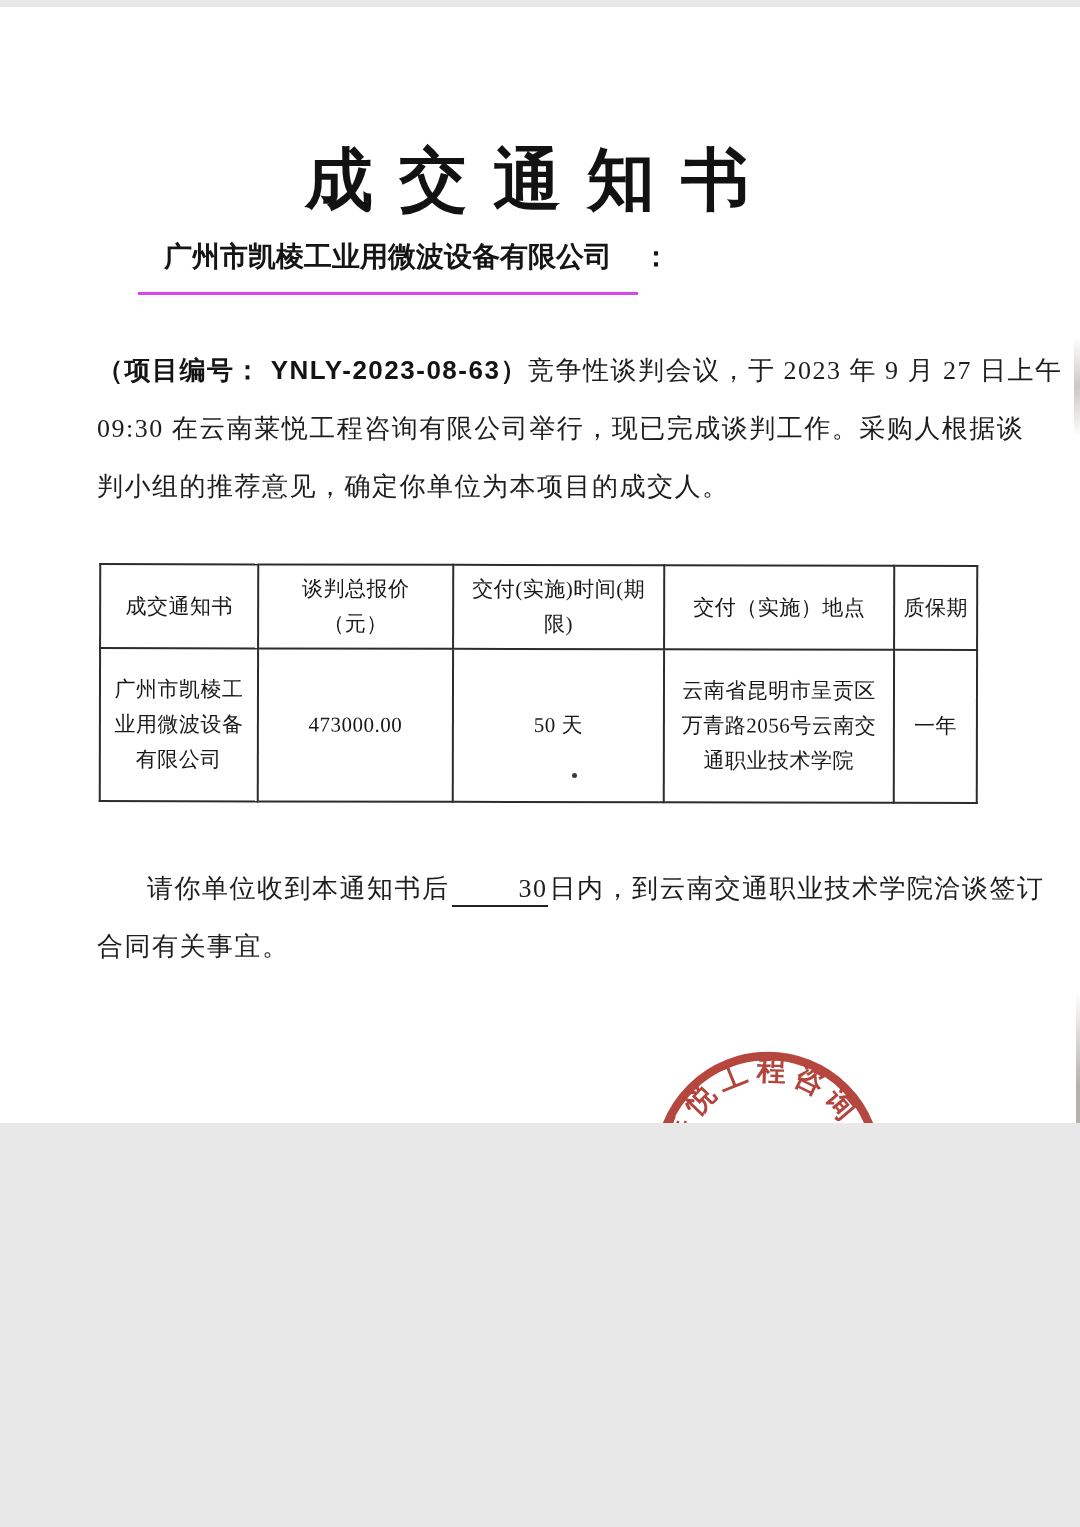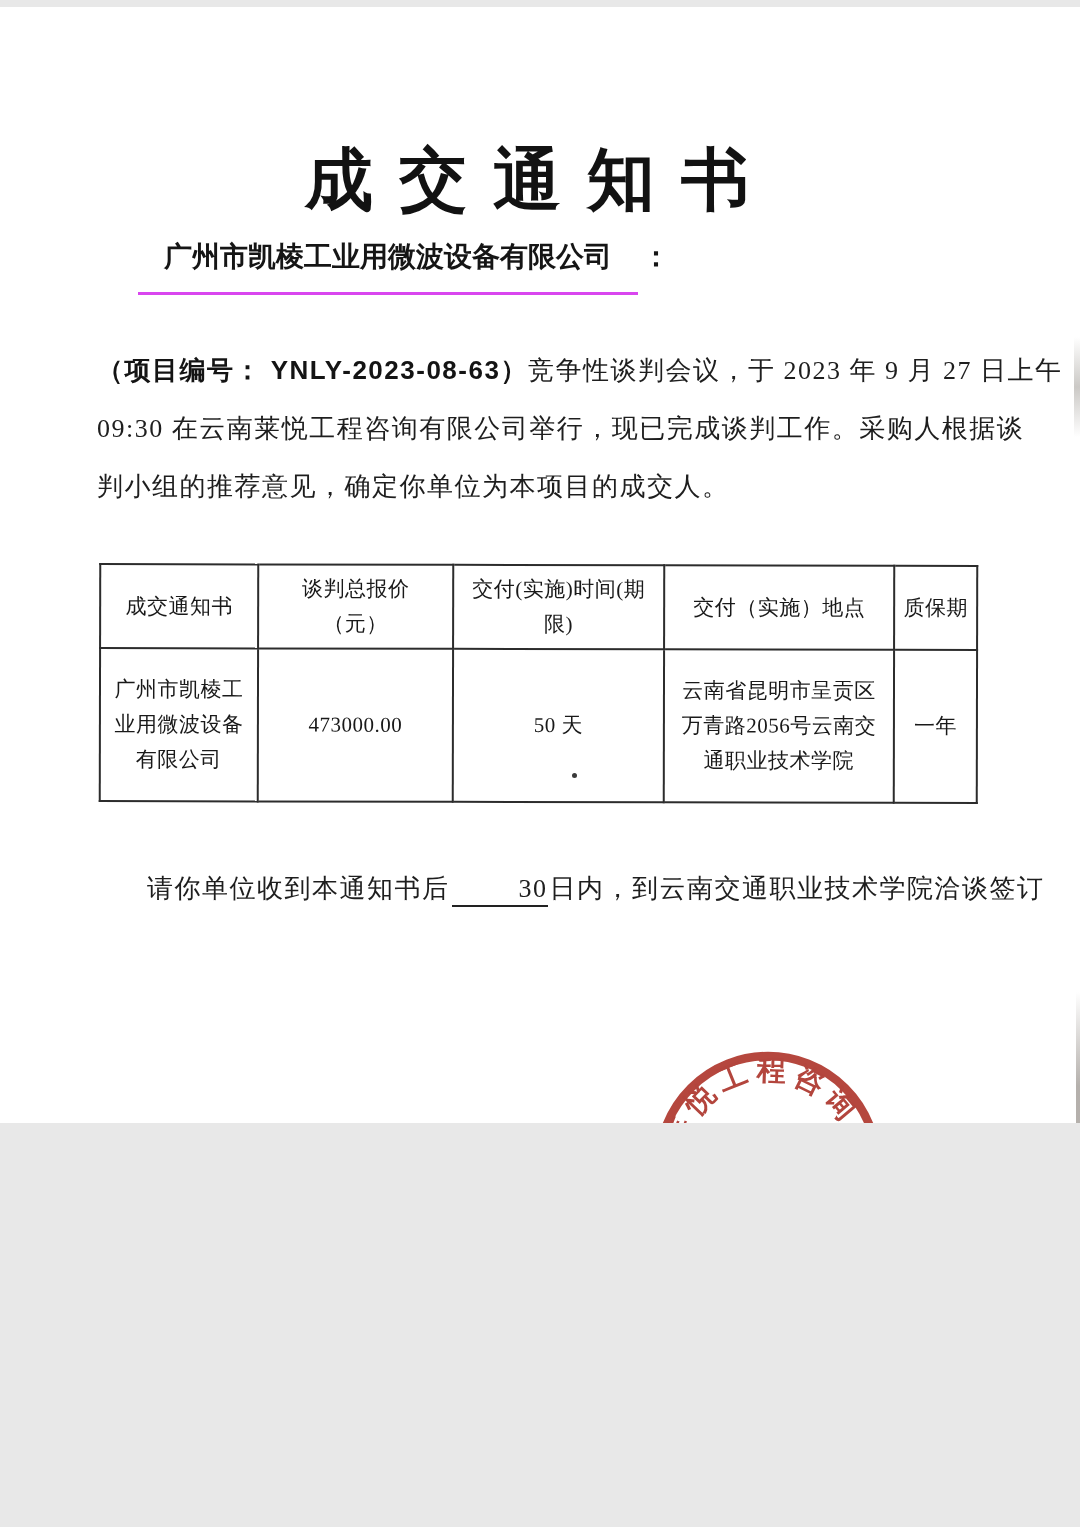--- a/index.html
+++ b/index.html
@@ -151,20 +151,21 @@
     </tr>
   </tbody>
     </table>
 
   <div class="abs speck"></div>
 
   <div class="abs bodyline" style="left:147px;top:864px;">
     <span>请你单位收到本通知书后</span><span class="days">30</span><span>日内，到云南交通职业技术学院洽谈签订</span>
   </div>
 
+  <div class="abs bodyline" style="left:97px;top:922px;">合同有关事宜。</div>
 
   <div class="abs sigline" style="left:600px;top:1126px;">采购代理机构（盖章）：</div>
   <div class="abs sigline" style="left:600px;top:1184px;">日期：2023 年 10 月 12 日</div>
 
   <div class="abs stamp-wrap">
     <svg id="stamp-svg" width="246" height="246" viewBox="-123 -123 246 246">
       <circle id="stamp-ring" cx="0" cy="0" r="109" fill="none" stroke-width="8.5" stroke="#b0392f"></circle>
       <polygon id="stamp-star" points="0,-32 7.8,-10.7 30.4,-9.9 12.6,4.1 18.8,25.9 0,13.3 -18.8,25.9 -12.6,4.1 -30.4,-9.9 -7.8,-10.7" transform="translate(0,2)" fill="#ba2f27"></polygon>
       <g id="stamp-arc" font-size="29" font-weight="600" text-anchor="middle" font-family="Liberation Serif, DejaVu Serif, serif" fill="#ad372e">
           <text transform="translate(-75.1,39.9) rotate(-118.0)">云</text>

